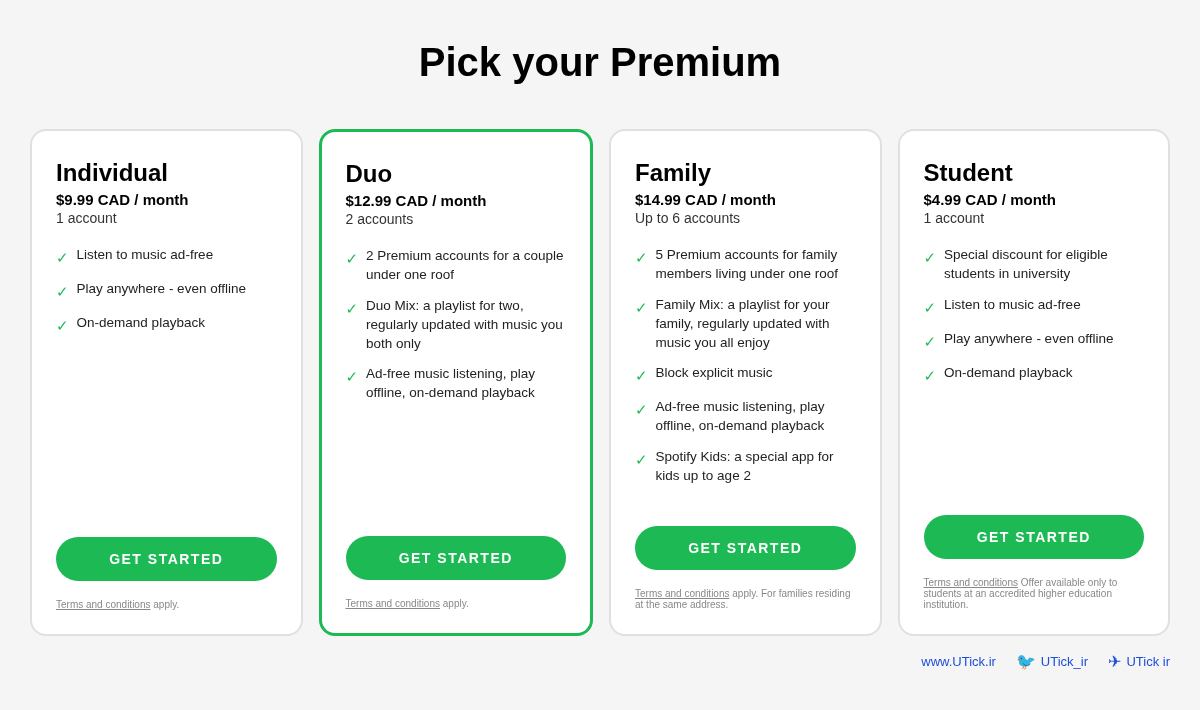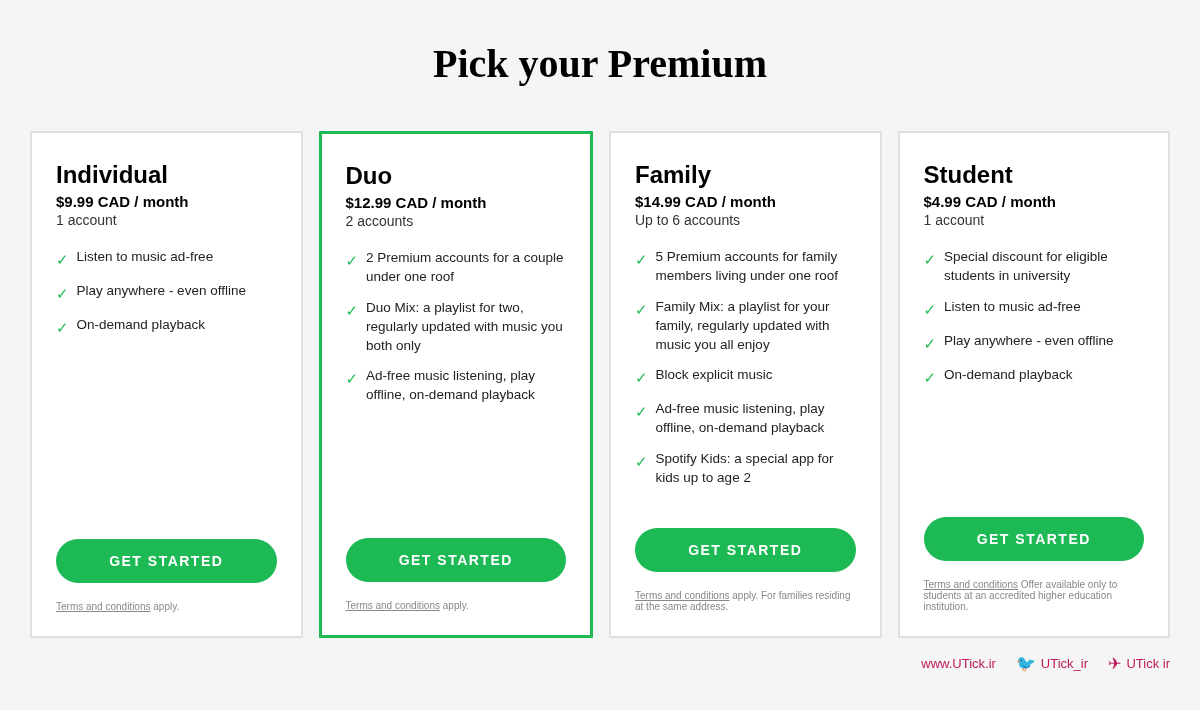--- a/index.html
+++ b/index.html
@@ -8,42 +8,41 @@
       background: #f5f5f5;
       min-height: 710px;
       display: flex;
       flex-direction: column;
       align-items: center;
       padding: 40px 20px 20px;
     }
     .page-header {
       text-align: left;
       margin-bottom: 36px;
-      font-family: Liberation Serif, serif;
     }
     .page-title {
       font-size: 40px;
       font-weight: 800;
       color: #000;
       margin-bottom: 8px;
     }
     .page-subtitle {
       font-size: 15px;
       color: #444;
     }
     .cards-container {
       display: flex;
       gap: 16px;
       width: 100%;
       max-width: 1140px;
       align-items: stretch;
     }
     .card {
       background: #fff;
-      border-radius: 1px;
+      border-radius: 16px;
       border: 2px solid #e0e0e0;
       padding: 28px 24px 24px;
       flex: 1;
       display: flex;
       flex-direction: column;
       min-width: 0;
     }
     .card.featured {
       border: 3px solid #1db954;
     }
@@ -111,21 +110,21 @@
     }
     .footer-bar {
       width: 100%;
       max-width: 1140px;
       display: flex;
       justify-content: flex-end;
       align-items: center;
       gap: 20px;
       margin-top: 16px;
       font-size: 13px;
-      color: #be185d;
+      color: #1d4ed8;
     }
     .footer-item {
       display: flex;
       align-items: center;
       gap: 5px;
     }
     .footer-icon {
       font-size: 16px;
     }
   </style>

